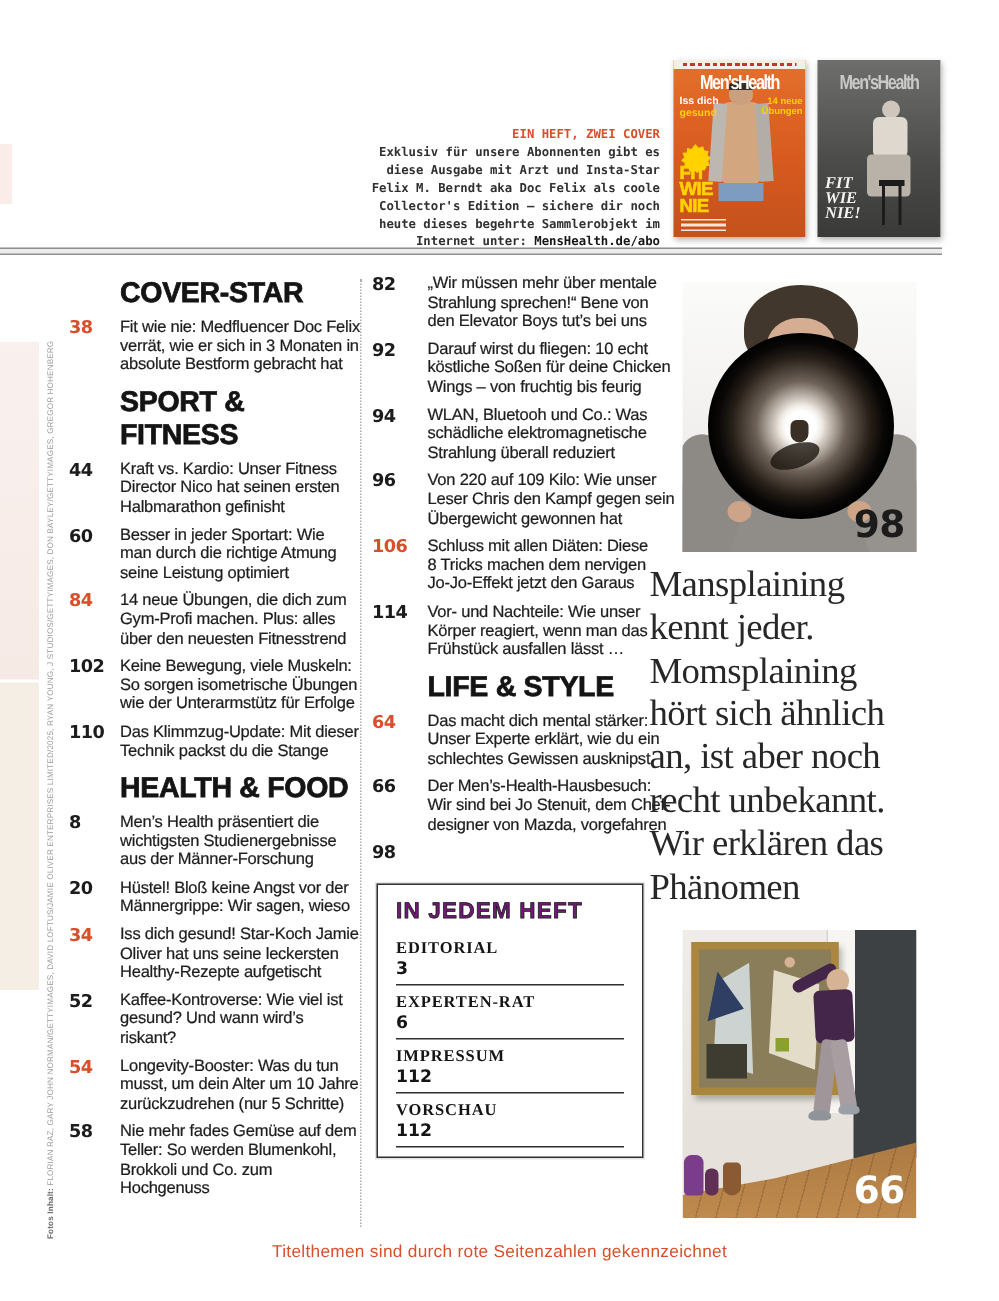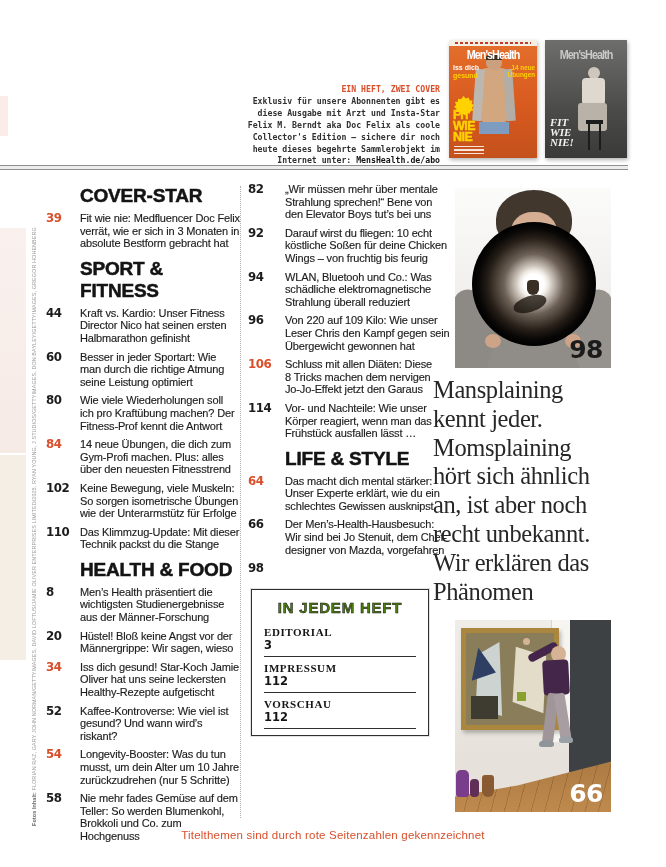--- a/index.html
+++ b/index.html
@@ -91,22 +91,22 @@
   .num{flex:none;width:34px;font-family:"DejaVu Sans",sans-serif;font-weight:bold;
        font-size:11.8px;letter-spacing:-.4px;color:#1c1c1c;line-height:13px;}
   .col-mid .num{width:37px;}
   .num.red{color:var(--accent);}
   .txt{font-size:11px;line-height:12.6px;letter-spacing:-.15px;color:#1d1d1d;
        white-space:pre-line;-webkit-text-stroke:.15px #1d1d1d;}
 
   
   .issue-box{margin:14px 0 0 3px;width:152px;border:1px solid #2f2f2f;
              box-shadow:0 0 0 1px #e3e3e3;padding:9px 12px 6px;}
-  .issue-title{text-align:center;font-size:15px;font-weight:800;letter-spacing:.8px;
-             -webkit-text-stroke:.5px #111;color:#4d7c0f;margin-bottom:5px;}
+  .issue-title{font-size:15px;font-weight:800;letter-spacing:.8px;
+             -webkit-text-stroke:.5px #111;color:#701a75;margin-bottom:5px;}
   .issue-row{display:flex;justify-content:space-between;align-items:baseline;
              border-bottom:1px solid #2f2f2f;padding:5px 0 4px;flex-direction:column;}
   .issue-row .lbl{font-family:"Liberation Serif",serif;font-weight:bold;font-size:11px;
              letter-spacing:.6px;color:#151515;}
   .issue-row .pg{font-family:"DejaVu Sans",sans-serif;font-weight:bold;font-size:11.5px;color:#151515;}
 
   
   .photo{position:absolute;left:455px;width:156px;overflow:hidden;}
   .photo1{top:188px;height:180px;background:linear-gradient(180deg,#fbfbfa,#e9e7e4);}
   .p1-hair{position:absolute;left:41px;top:2px;width:76px;height:58px;background:#41372c;
@@ -244,43 +244,37 @@
 WIE
 NIE!</div>
   </div>
 
   <div class="toprule"></div>
   <div class="divider"></div>
 
   <div class="col col-left" id="col-left">
       <div class="sec-header">COVER-STAR</div>
       <div class="row">
-        <span class="num red">39</span>
+        <span class="num red">38</span>
         <span class="txt">Fit wie nie: Medfluencer Doc Felix
 verrät, wie er sich in 3 Monaten in
 absolute Bestform gebracht hat</span>
       </div>
       <div class="sec-header">SPORT &amp; FITNESS</div>
       <div class="row">
         <span class="num">44</span>
         <span class="txt">Kraft vs. Kardio: Unser Fitness
 Director Nico hat seinen ersten
 Halbmarathon gefinisht</span>
       </div>
       <div class="row">
         <span class="num">60</span>
         <span class="txt">Besser in jeder Sportart: Wie
 man durch die richtige Atmung
 seine Leistung optimiert</span>
-      </div>
-      <div class="row">
-        <span class="num">80</span>
-        <span class="txt">Wie viele Wiederholungen soll
-ich pro Kraftübung machen? Der
-Fitness-Prof kennt die Antwort</span>
       </div>
       <div class="row">
         <span class="num red">84</span>
         <span class="txt">14 neue Übungen, die dich zum
 Gym-Profi machen. Plus: alles
 über den neuesten Fitnesstrend</span>
       </div>
       <div class="row">
         <span class="num">102</span>
         <span class="txt">Keine Bewegung, viele Muskeln:
@@ -383,20 +377,24 @@
         <div class="row">
           <span class="num">98</span>
         </div>
       </div>
     <div class="issue-box">
       <div class="issue-title">IN JEDEM HEFT</div>
       <div id="issue-rows">
           <div class="issue-row">
             <span class="lbl">EDITORIAL</span>
             <span class="pg">3</span>
+          </div>
+          <div class="issue-row">
+            <span class="lbl">EXPERTEN-RAT</span>
+            <span class="pg">6</span>
           </div>
           <div class="issue-row">
             <span class="lbl">IMPRESSUM</span>
             <span class="pg">112</span>
           </div>
           <div class="issue-row">
             <span class="lbl">VORSCHAU</span>
             <span class="pg">112</span>
           </div>
         </div>

